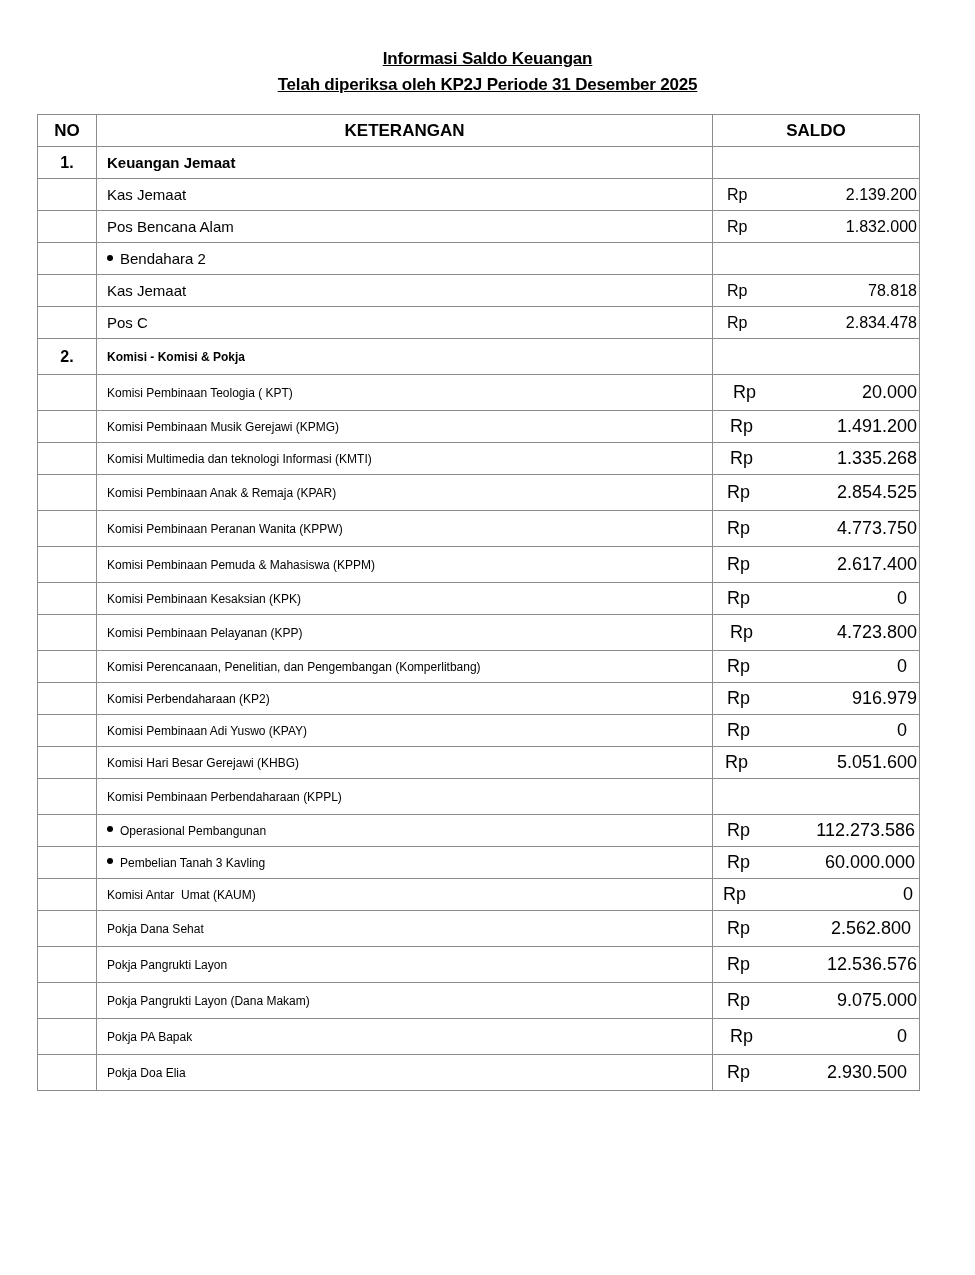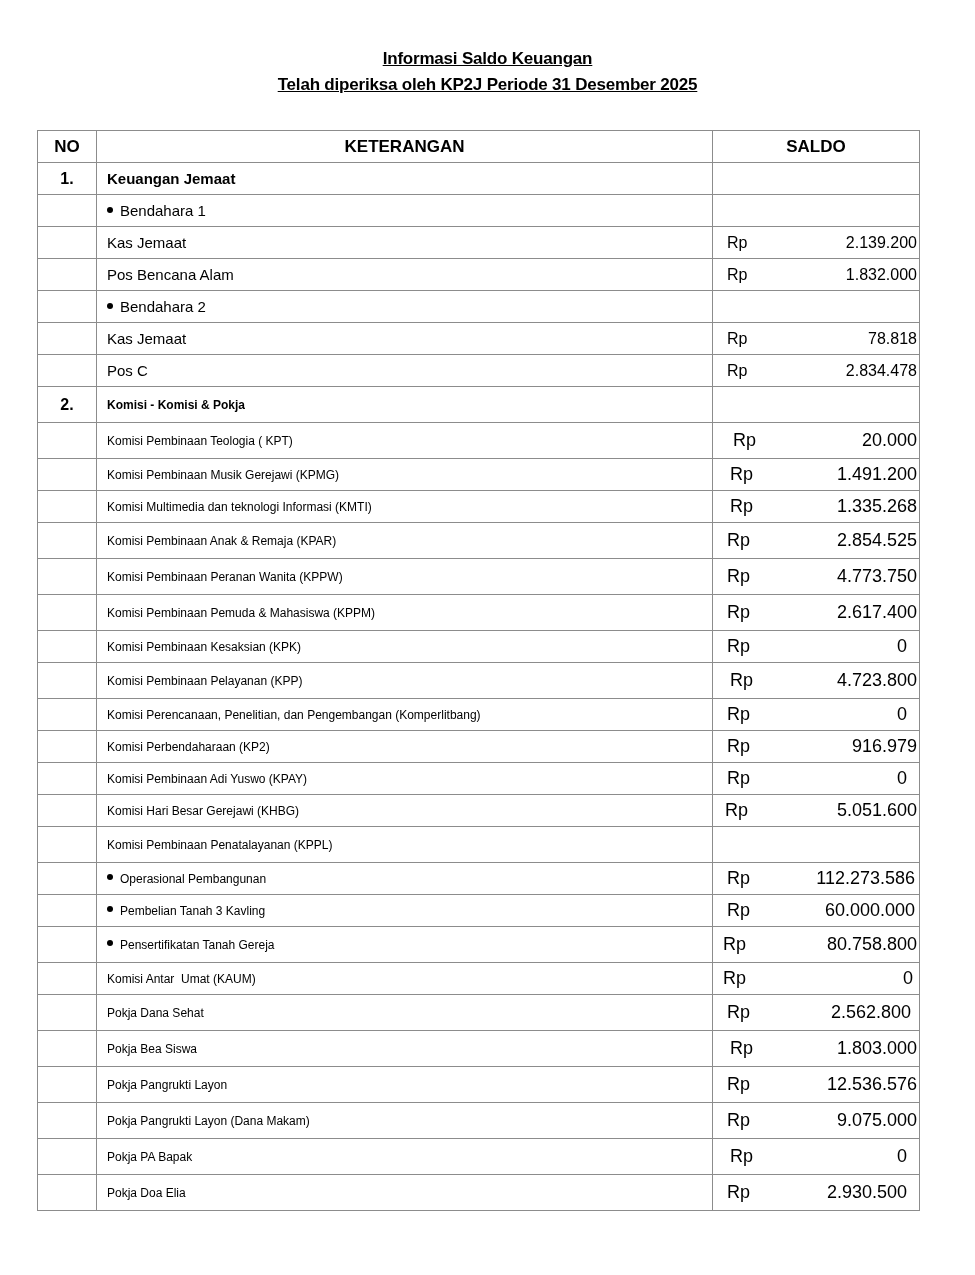--- a/index.html
+++ b/index.html
@@ -1,19 +1,19 @@
 <!DOCTYPE html>
 <html><head>
 <meta charset="utf-8">
 <style>
   html, body { margin: 0; padding: 0; background: #ffffff; }
   body { width: 975px; height: 1275px; position: relative; font-family: "Liberation Sans", "DejaVu Sans", sans-serif; color: #000; }
   .titles { position: absolute; top: 46px; left: 0; width: 975px; text-align: center; font-weight: bold; font-size: 17px; line-height: 25.5px; letter-spacing: -0.2px; text-decoration: underline; }
   .titles div { white-space: nowrap; }
-  table.ledger { position: absolute; top: 130px; left: 37px; width: 882px; border-collapse: collapse; table-layout: fixed; }
+  table.ledger { position: absolute; top: 114px; left: 37px; width: 882px; border-collapse: collapse; table-layout: fixed; }
   table.ledger td, table.ledger th { border: 1px solid #8c8c8c; padding: 0; vertical-align: middle; }
   col.c-no { width: 59px; }
   col.c-ket { width: 616px; }
   col.c-saldo { width: 207px; }
   th { font-size: 17px; font-weight: bold; height: 31px; text-align: center; }
   td.no { text-align: center; font-weight: bold; font-size: 16px; }
   td.ket { padding-left: 10px !important; white-space: nowrap; overflow: hidden; }
   .sm td.ket { font-size: 15px; margin-left: 36px; }
   .lg td.ket { font-size: 12px; }
   tr.sm { height: 32px; }
@@ -50,25 +50,20 @@
   </thead>
   <tbody>
 
     <tr class="sm">
       <td class="no">1.</td>
       <td class="ket bold">Keuangan Jemaat</td>
       <td></td>
     </tr>
     <tr class="sm">
       <td></td>
-      <td class="ket"><span class="bullet"></span><span>Bendahara 1</span></td>
-      <td></td>
-    </tr>
-    <tr class="sm">
-      <td></td>
       <td class="ket">Kas Jemaat</td>
       <td>
           <div class="saldo-wrap">
             <span class="rp">Rp</span>
             <span class="amt">2.139.200</span>
           </div>
         </td>
     </tr>
     <tr class="sm">
       <td></td>
@@ -226,21 +221,21 @@
       <td class="ket">Komisi Hari Besar Gerejawi (KHBG)</td>
       <td>
           <div class="saldo-wrap" style="padding-left:12px">
             <span class="rp">Rp</span>
             <span class="amt">5.051.600</span>
           </div>
         </td>
     </tr>
     <tr class="lg">
       <td></td>
-      <td class="ket">Komisi Pembinaan Penatalayanan (KPPL)</td>
+      <td class="ket">Komisi Pembinaan Perbendaharaan (KPPL)</td>
       <td></td>
     </tr>
     <tr class="lg mid">
       <td></td>
       <td class="ket"><span class="bullet"></span><span>Operasional Pembangunan</span></td>
       <td>
           <div class="saldo-wrap" style="padding-right:4px">
             <span class="rp">Rp</span>
             <span class="amt">112.273.586</span>
           </div>
@@ -249,57 +244,37 @@
     <tr class="lg mid">
       <td></td>
       <td class="ket"><span class="bullet"></span><span>Pembelian Tanah 3 Kavling</span></td>
       <td>
           <div class="saldo-wrap" style="padding-right:4px">
             <span class="rp">Rp</span>
             <span class="amt">60.000.000</span>
           </div>
         </td>
     </tr>
-    <tr class="lg">
-      <td></td>
-      <td class="ket"><span class="bullet"></span><span>Pensertifikatan Tanah Gereja</span></td>
-      <td>
-          <div class="saldo-wrap" style="padding-left:10px">
-            <span class="rp">Rp</span>
-            <span class="amt">80.758.800</span>
-          </div>
-        </td>
-    </tr>
     <tr class="lg mid">
       <td></td>
       <td class="ket" style="white-space:pre">Komisi Antar  Umat (KAUM)</td>
       <td>
           <div class="saldo-wrap" style="padding-left:10px;padding-right:6px">
             <span class="rp">Rp</span>
             <span class="amt">0</span>
           </div>
         </td>
     </tr>
     <tr class="lg">
       <td></td>
       <td class="ket">Pokja Dana Sehat</td>
       <td>
           <div class="saldo-wrap" style="padding-right:8px">
             <span class="rp">Rp</span>
             <span class="amt">2.562.800</span>
-          </div>
-        </td>
-    </tr>
-    <tr class="lg">
-      <td></td>
-      <td class="ket">Pokja Bea Siswa</td>
-      <td>
-          <div class="saldo-wrap" style="padding-left:17px">
-            <span class="rp">Rp</span>
-            <span class="amt">1.803.000</span>
           </div>
         </td>
     </tr>
     <tr class="lg">
       <td></td>
       <td class="ket">Pokja Pangrukti Layon</td>
       <td>
           <div class="saldo-wrap">
             <span class="rp">Rp</span>
             <span class="amt">12.536.576</span>

